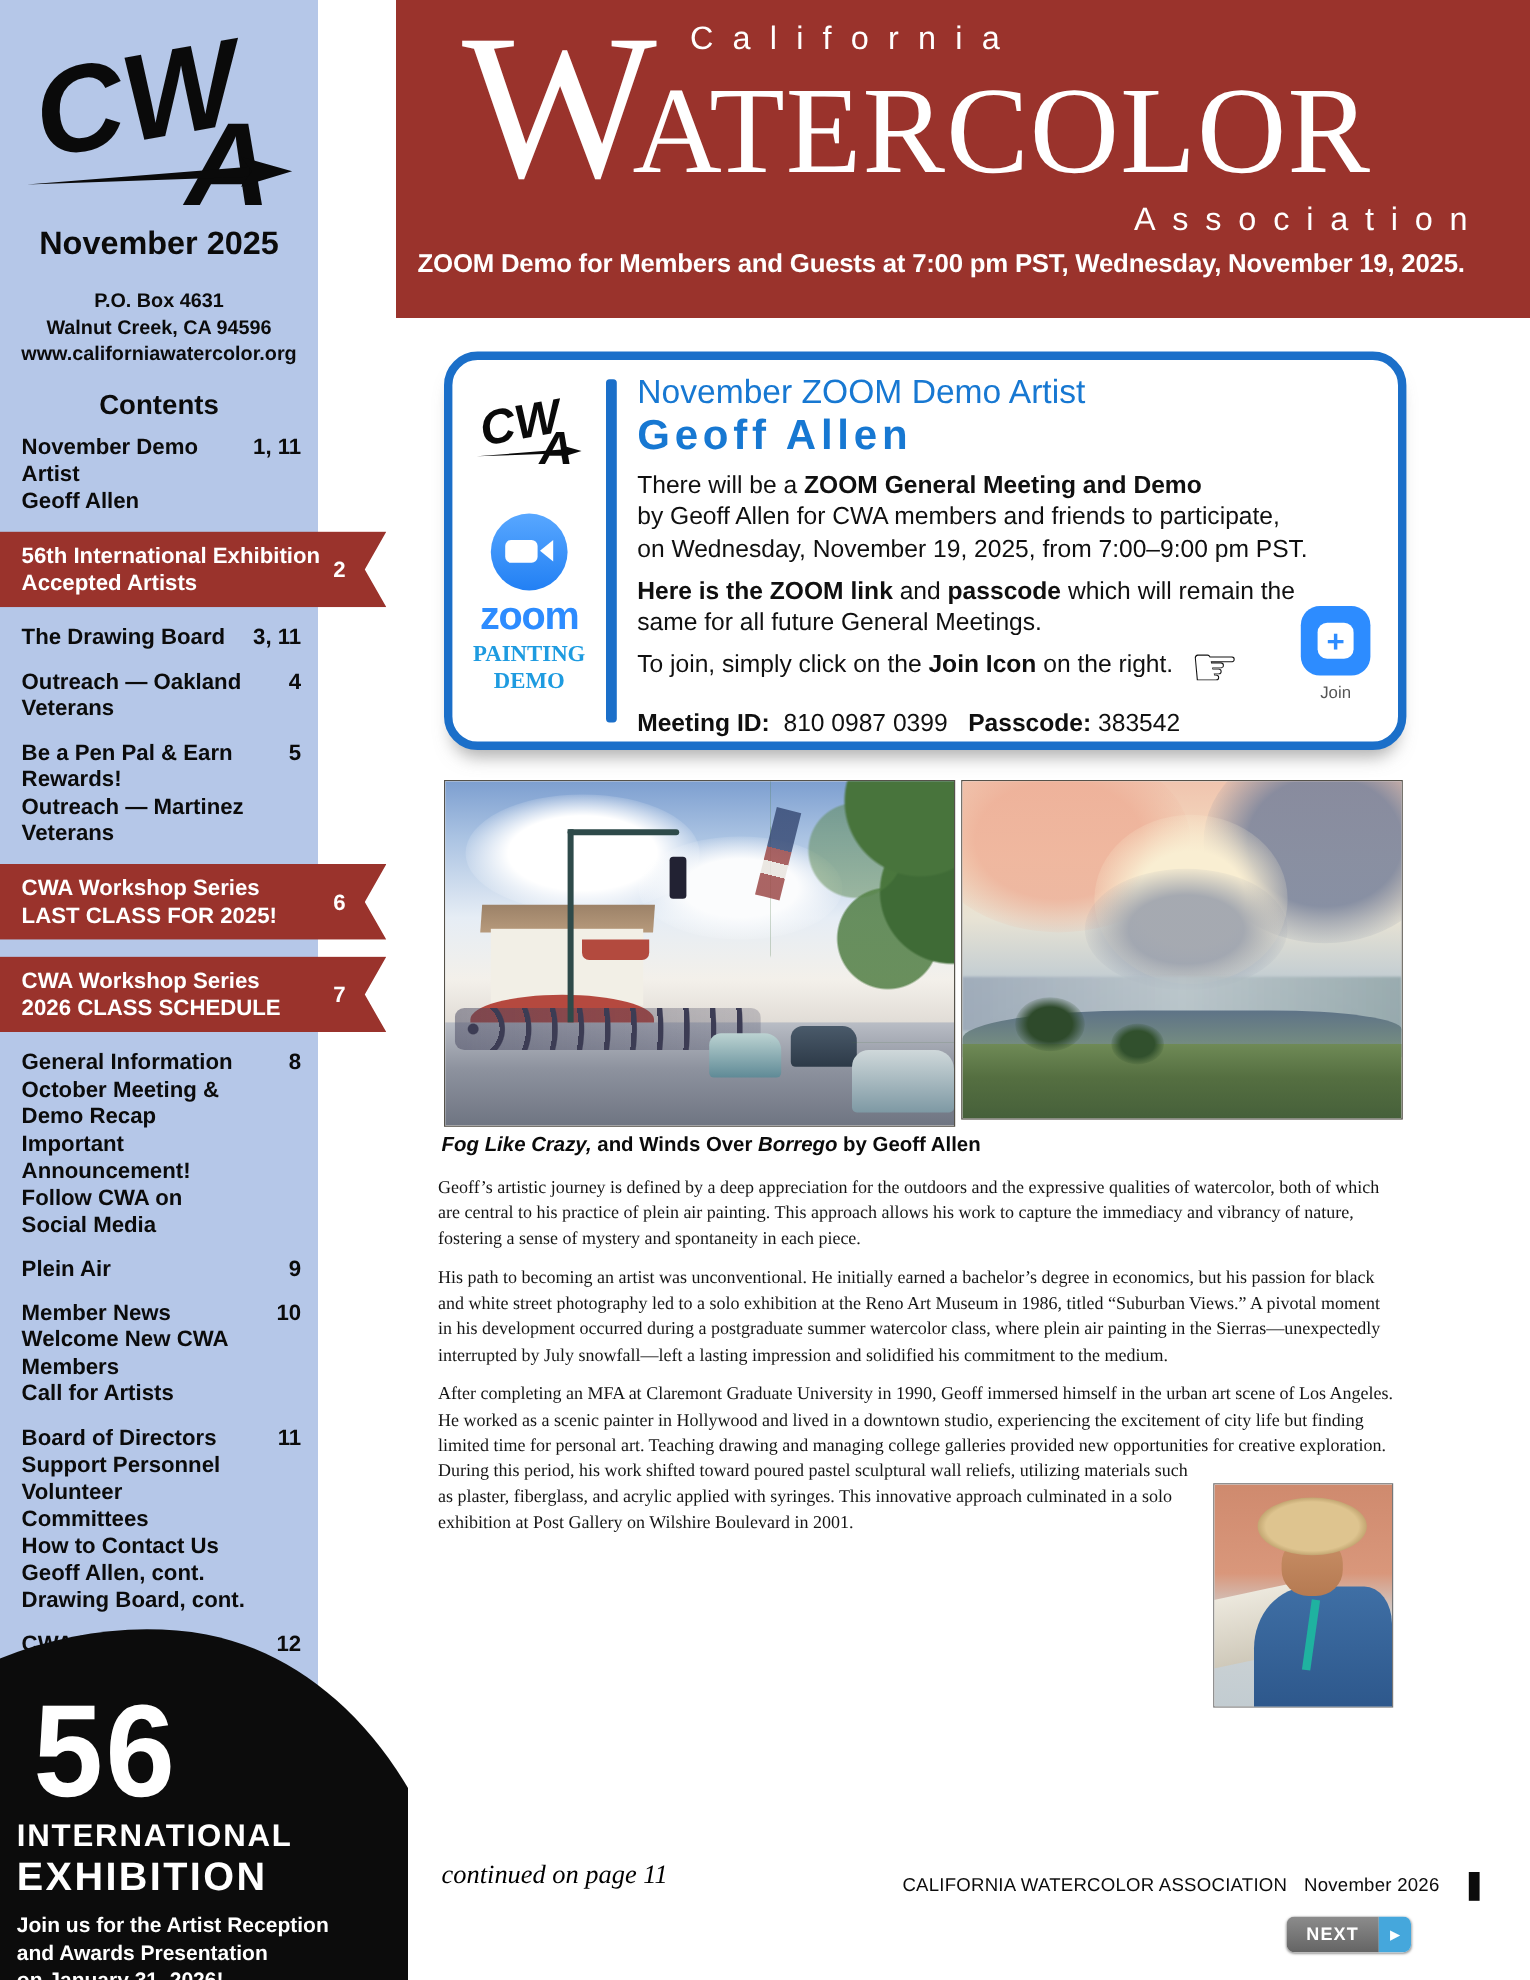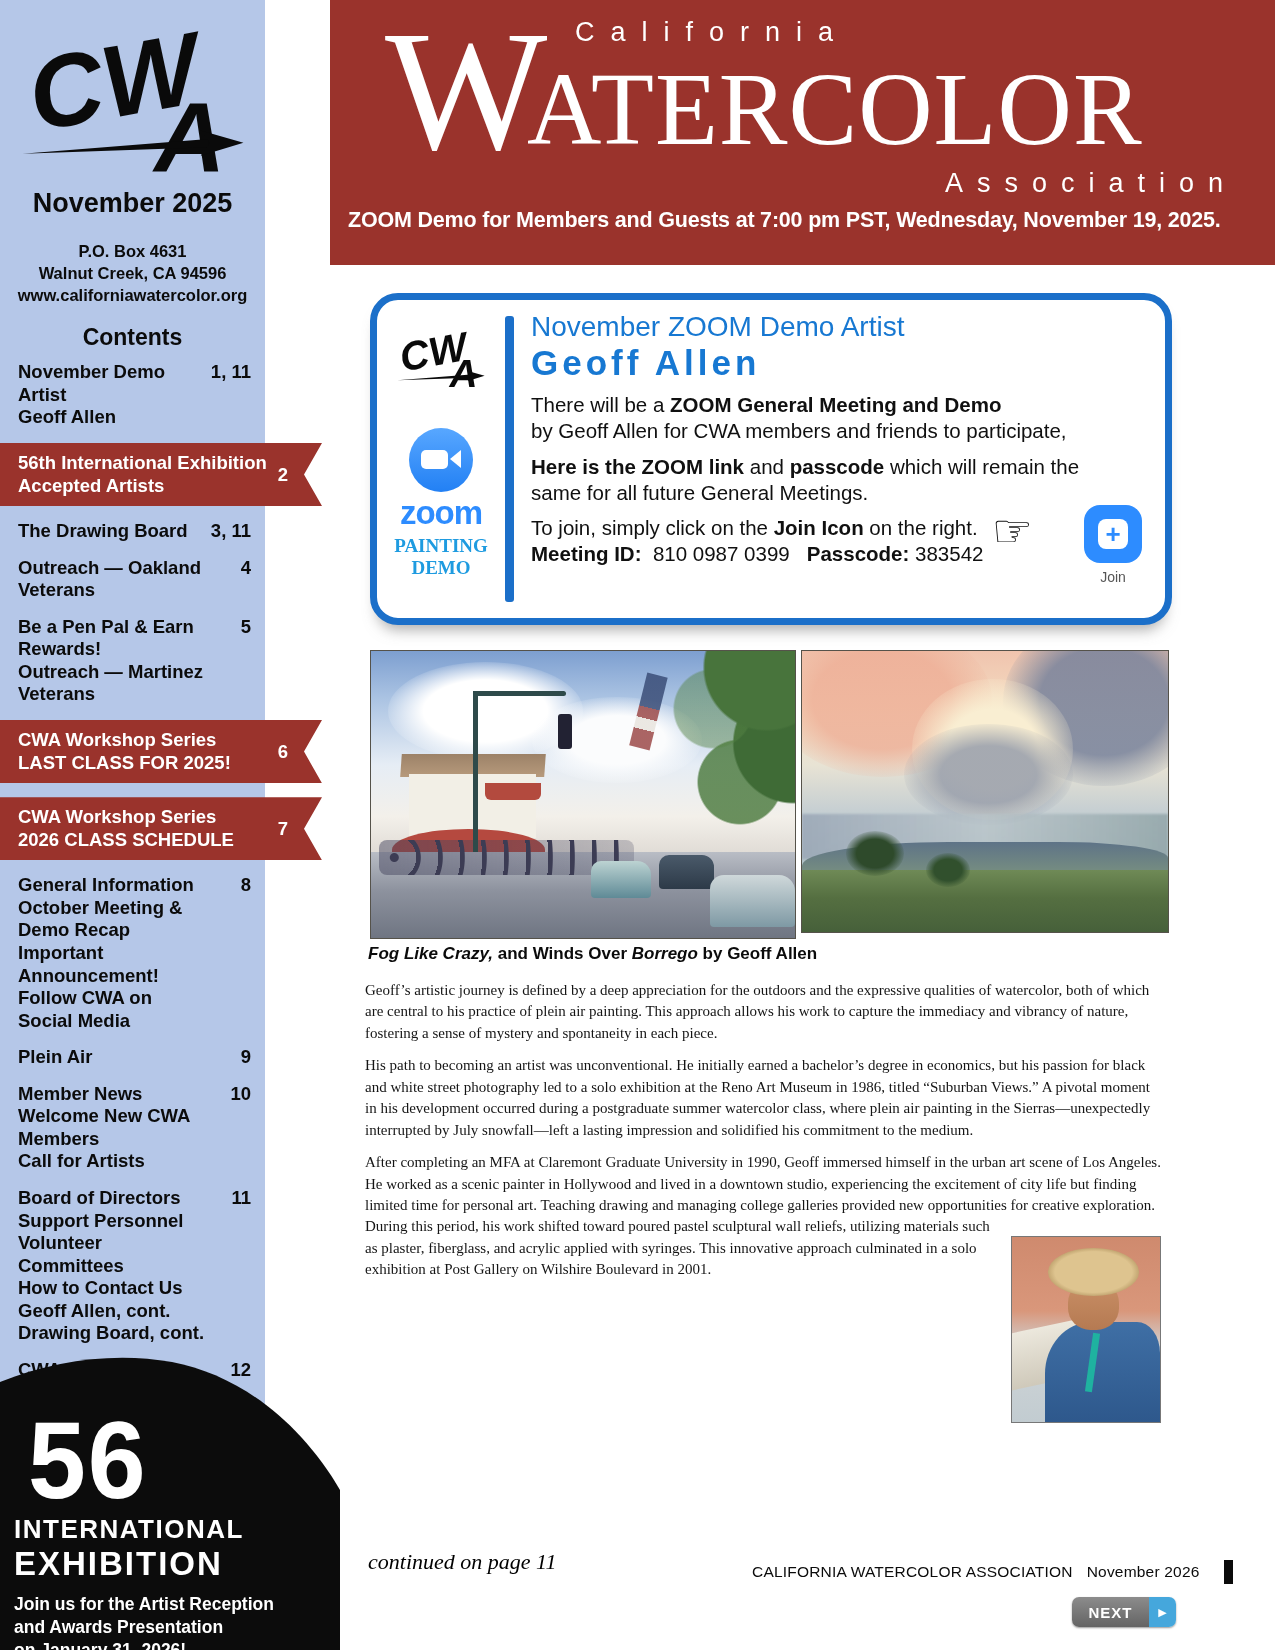--- a/index.html
+++ b/index.html
@@ -56,21 +56,21 @@
             border-bottom:9.5px solid transparent;border-right:11px solid #fff;}
   .zoom-word{font-weight:bold;font-size:33px;color:#2d8cff;letter-spacing:-1px;line-height:1;margin-top:4px;}
   .painting-demo{font-weight:bold;font-size:19px;color:#1e9be0;line-height:1.15;margin-top:6px;font-family:Liberation Serif, serif;}
   .zb-bar{position:absolute;left:128px;top:16px;bottom:16px;width:9px;background:#1b6fc9;border-radius:3px;}
   .zb-text{position:absolute;left:154px;top:12px;right:20px;color:#101010;}
   .zb-heading{font-weight:normal;font-size:28px;color:#1778d2;line-height:1.1;}
   .zb-artist{font-weight:bold;font-size:35px;color:#1778d2;letter-spacing:4px;line-height:1.15;}
   .zb-p{font-size:20.5px;line-height:1.28;margin-top:9px;max-width:570px;}
   .zb-p b{font-weight:bold;}
   .hand{font-family:"DejaVu Sans",sans-serif;font-size:46px;line-height:0;vertical-align:-12px;margin-left:14px;}
-  .zb-meeting{font-size:20.5px;margin-top:1px;}
+  .zb-meeting{font-size:20.5px;margin-top:24px;}
   .join{position:absolute;right:16px;top:205px;width:72px;text-align:center;}
   .join-btn{width:58px;height:58px;margin:0 auto;background:#2d8cff;border-radius:16px;position:relative;}
   .join-inner{position:absolute;left:14px;top:14px;width:30px;height:30px;background:#fff;border-radius:8px;
               display:flex;align-items:center;justify-content:center;font-size:26px;font-weight:bold;color:#2d8cff;line-height:1;}
   .join-label{font-size:14px;color:#555;margin-top:6px;}
 
   
   .img-frame{position:absolute;border:1px solid #55524a;overflow:hidden;}
   .img1{left:370px;top:650px;width:424px;height:287px;}
   .img2{left:801px;top:650px;width:366px;height:281px;}
@@ -301,20 +301,21 @@
       <div class="painting-demo pre">PAINTING
 DEMO</div>
     </div>
     <div class="zb-bar"></div>
     <div class="zb-text">
       <div class="zb-heading">November ZOOM Demo Artist</div>
       <div class="zb-artist">Geoff Allen</div>
       <div class="zb-p">
         <span>There will be a </span><b>ZOOM General Meeting and Demo</b><br>
         <span>by Geoff Allen for CWA members and friends to participate,</span><br>
+        <span>on Wednesday, November 19, 2025, from 7:00–9:00 pm PST.</span>
       </div>
       <div class="zb-p">
         <b>Here is the ZOOM link</b><span> and </span><b>passcode</b><span> which will remain the same for all future General Meetings.</span>
       </div>
       <div class="zb-p">
         <span>To join, simply click on the </span><b>Join Icon</b><span> on the right.</span><span class="hand">☞</span>
       </div>
       <div class="zb-meeting">
         <b>Meeting ID:</b>&nbsp;
         <span>810 0987 0399</span>&nbsp;&nbsp;

